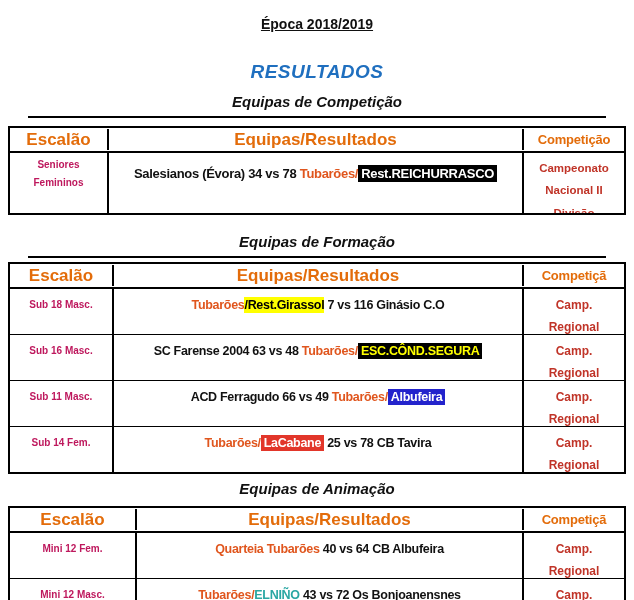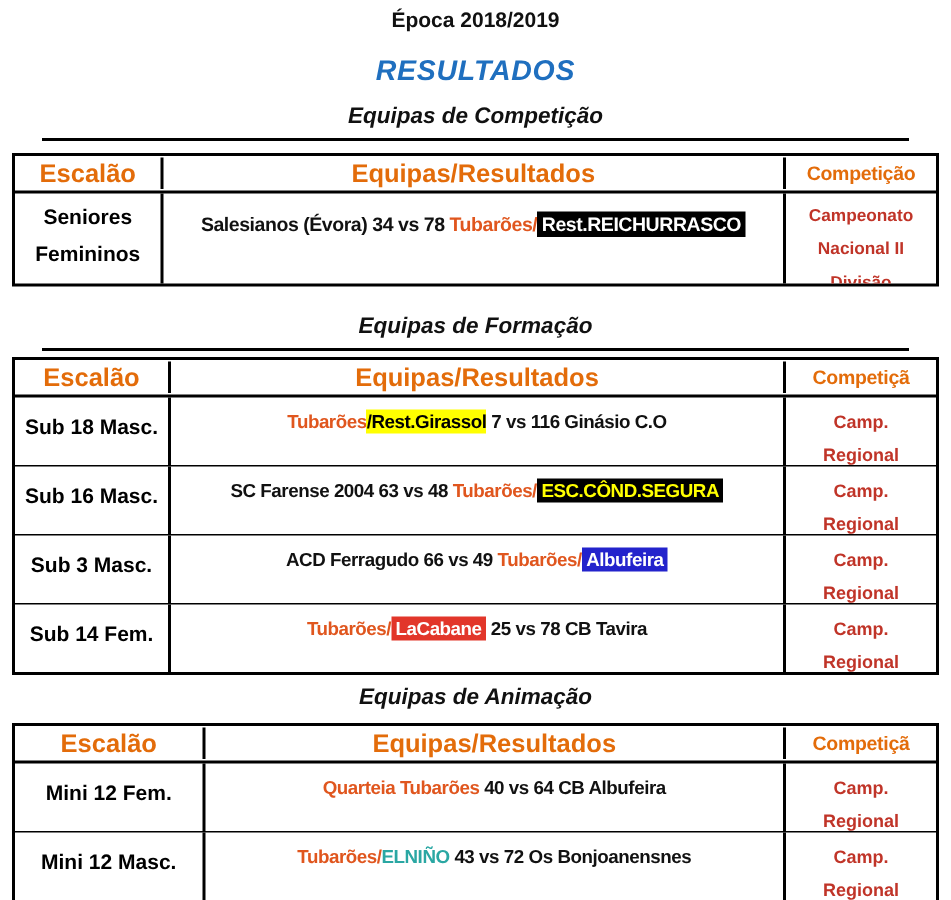--- a/index.html
+++ b/index.html
@@ -4,22 +4,22 @@
 <style>
   html,body{margin:0;padding:0;background:#ffffff;}
   body{
     width:634px;height:600px;overflow:hidden;
     font-family:"Liberation Sans","DejaVu Sans",sans-serif;
     color:#111;
   }
   .page{width:634px;height:600px;}
 
   
-  .season{padding-top:5px;text-align:center;font-size:14px;font-weight:bold;color:#111;}
-  .main-title{margin-top:16px;text-align:center;font-size:19px;font-weight:bold;font-style:italic;color:#1F6FBF;letter-spacing:.5px;}
+  .season{padding-top:16px;text-align:center;font-size:14px;font-weight:bold;color:#111;text-decoration:underline;}
+  .main-title{margin-top:29px;text-align:center;font-size:19px;font-weight:bold;font-style:italic;color:#1F6FBF;letter-spacing:.5px;}
   .section-head{width:578px;margin:10px auto 0;text-align:center;}
   .section-head.underlined{border-bottom:2px solid #000;padding-bottom:5px;}
   .section-title{font-size:15px;font-weight:bold;font-style:italic;color:#111;}
   .sec2{margin-top:18px;}
   .sec3{margin-top:6px;}
 
   
   .tbl{width:614px;margin:0 auto;border:2px solid #000;background:#fff;}
   .t1{margin-top:8px;}
   .t2{margin-top:4px;}
@@ -36,21 +36,21 @@
   .thead{height:23px;align-items:center;border-bottom:2px solid #000;}
   .th{font-weight:bold;color:#E36C0A;font-size:17px;line-height:21px;white-space:nowrap;}
   .th-comp{font-size:13px;letter-spacing:-0.2px;}
 
   .trow + .trow{border-top:1px solid #000;}
   .trow{align-items:stretch;}
   .t1 .trow{height:60px;}
   .t2 .trow{height:45px;}
   .t3 .trow{height:45px;}
 
-  .esc{font-weight:bold;font-size:14px;color:#000000;padding-top:7px;line-height:1.75;}
+  .esc{font-weight:bold;font-size:10px;color:#be185d;padding-top:7px;line-height:1.75;}
   .t1 .esc{padding-top:3px;}
 
   .res{font-weight:bold;font-size:12.5px;color:#111;padding-top:9px;letter-spacing:-0.3px;white-space:nowrap;}
   .res-t1{font-size:13px;padding-top:13px;}
 
   .comp{font-weight:bold;color:#C03428;font-size:11.5px;line-height:1.95;padding-top:4px;}
   .t2 .comp,.t3 .comp{font-size:12px;line-height:1.85;padding-top:5px;}
 
   
   .t-black{color:#111;}
@@ -123,21 +123,21 @@
       </div>
       <div class="td c2 res"><span class="t-black">SC Farense 2004 63 vs 48 </span><span class="t-orange">Tubarões/</span><span class="badge badge-black-yellow">ESC.CÔND.SEGURA</span></div>
       <div class="td c3 comp">
         <div>Camp.</div>
         <div>Regional</div>
       </div>
     </div>
 
     <div class="tr trow">
       <div class="td c1 esc">
-        <div>Sub 3 Masc.</div>
+        <div>Sub 11 Masc.</div>
       </div>
       <div class="td c2 res"><span class="t-black">ACD Ferragudo 66 vs 49 </span><span class="t-orange">Tubarões/</span><span class="badge badge-blue">Albufeira</span></div>
       <div class="td c3 comp">
         <div>Camp.</div>
         <div>Regional</div>
       </div>
     </div>
 
     <div class="tr trow">
       <div class="td c1 esc">

